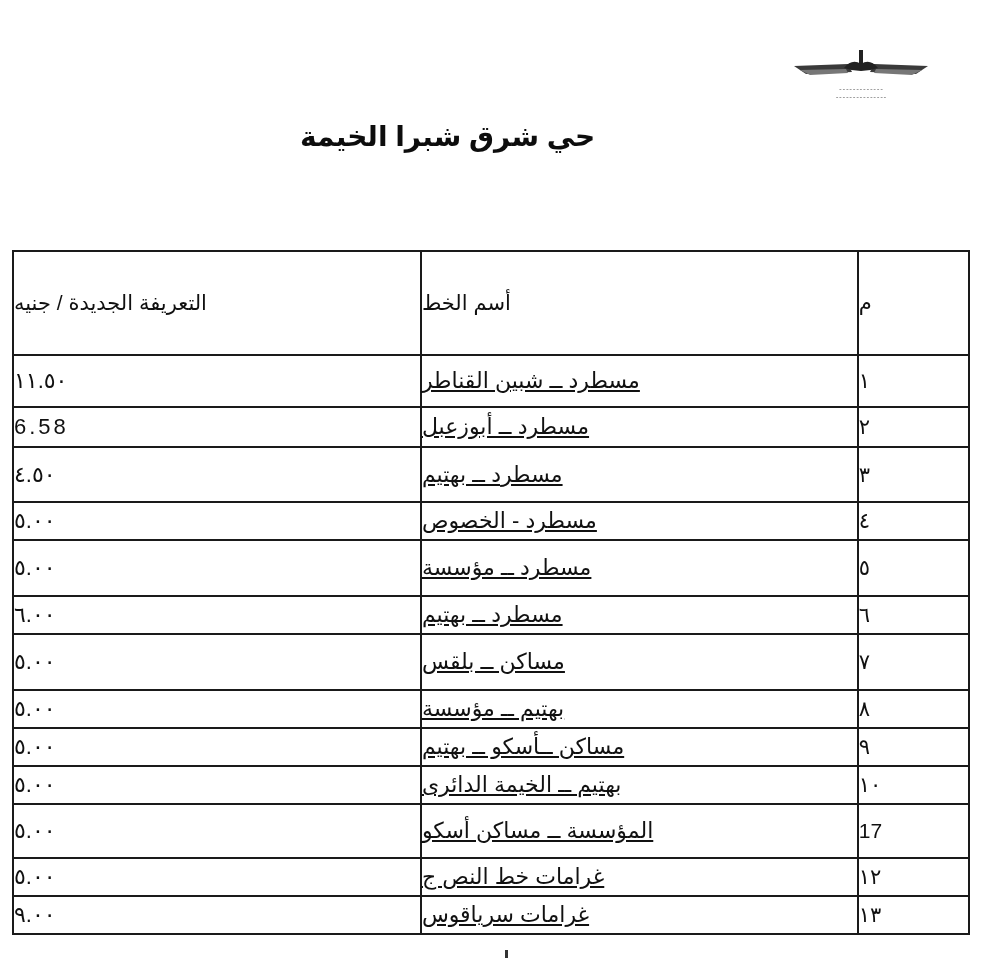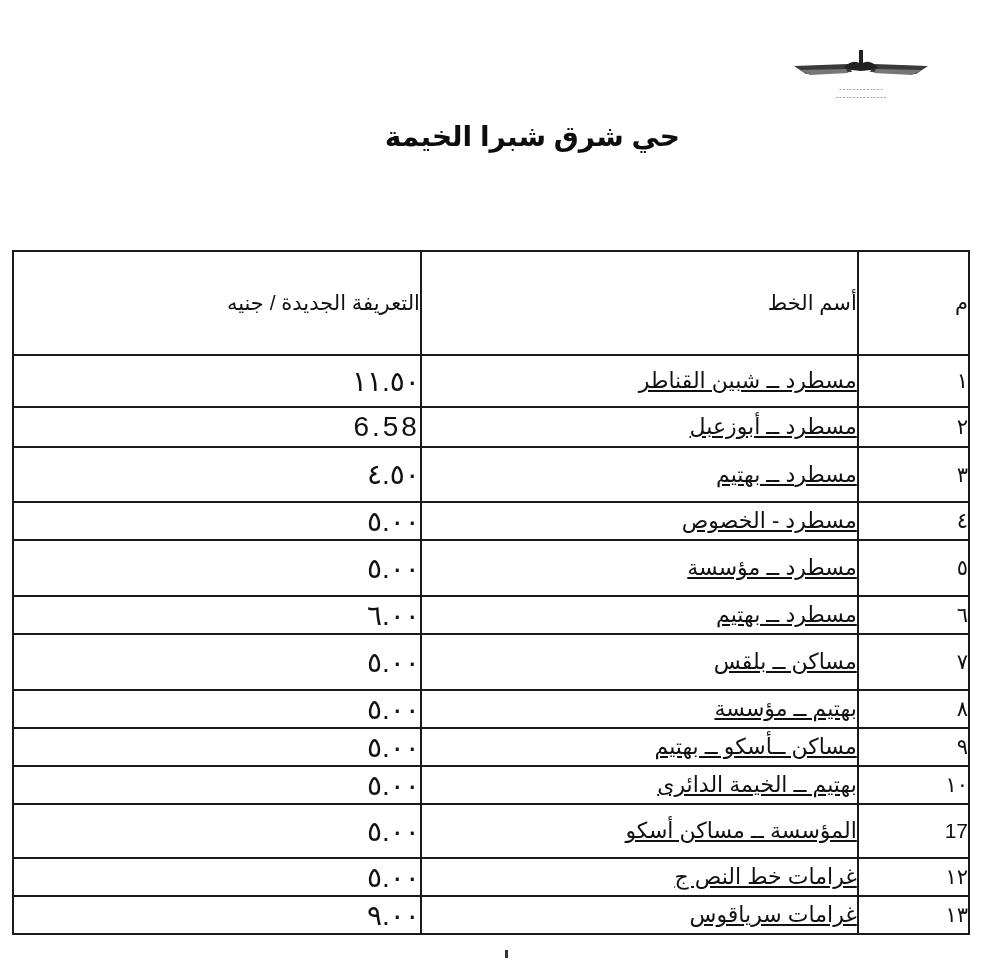--- a/index.html
+++ b/index.html
@@ -35,52 +35,52 @@
       direction: rtl;
       letter-spacing: 1px;
       white-space: nowrap;
       overflow: hidden;
     }
     .title {
       position: absolute;
       left: 300px;
       top: 120px;
       width: 380px;
-      text-align: right;
+      text-align: left;
       direction: rtl;
       font-size: 28px;
       font-weight: bold;
       color: #0d0d0d;
     }
     table.fares {
       position: absolute;
       left: 12px;
       top: 250px;
       width: 958px;
       border-collapse: collapse;
       direction: rtl;
       table-layout: fixed;
     }
     table.fares td, table.fares th {
       border: 2px solid #1a1a1a;
-      text-align: right;
+      text-align: left;
       vertical-align: middle;
       padding: 0;
       font-weight: normal;
     }
     table.fares th {
       height: 102px;
       font-size: 21px;
     }
     .col-num { width: 111px; }
     .col-name { width: 436px; }
     .col-fare { width: 407px; }
     td.num { font-size: 21px; }
     td.name { font-size: 22px; text-decoration: underline; }
-    td.fare { font-size: 28px; letter-spacing: 3px; margin-left: 37px; }
+    td.fare { font-size: 22px; letter-spacing: 3px; margin-left: 37px; }
     .footer-mark {
       position: absolute;
       left: 505px;
       top: 950px;
       width: 3px;
       height: 8px;
       background: #333;
     }
   </style>
 </head>

